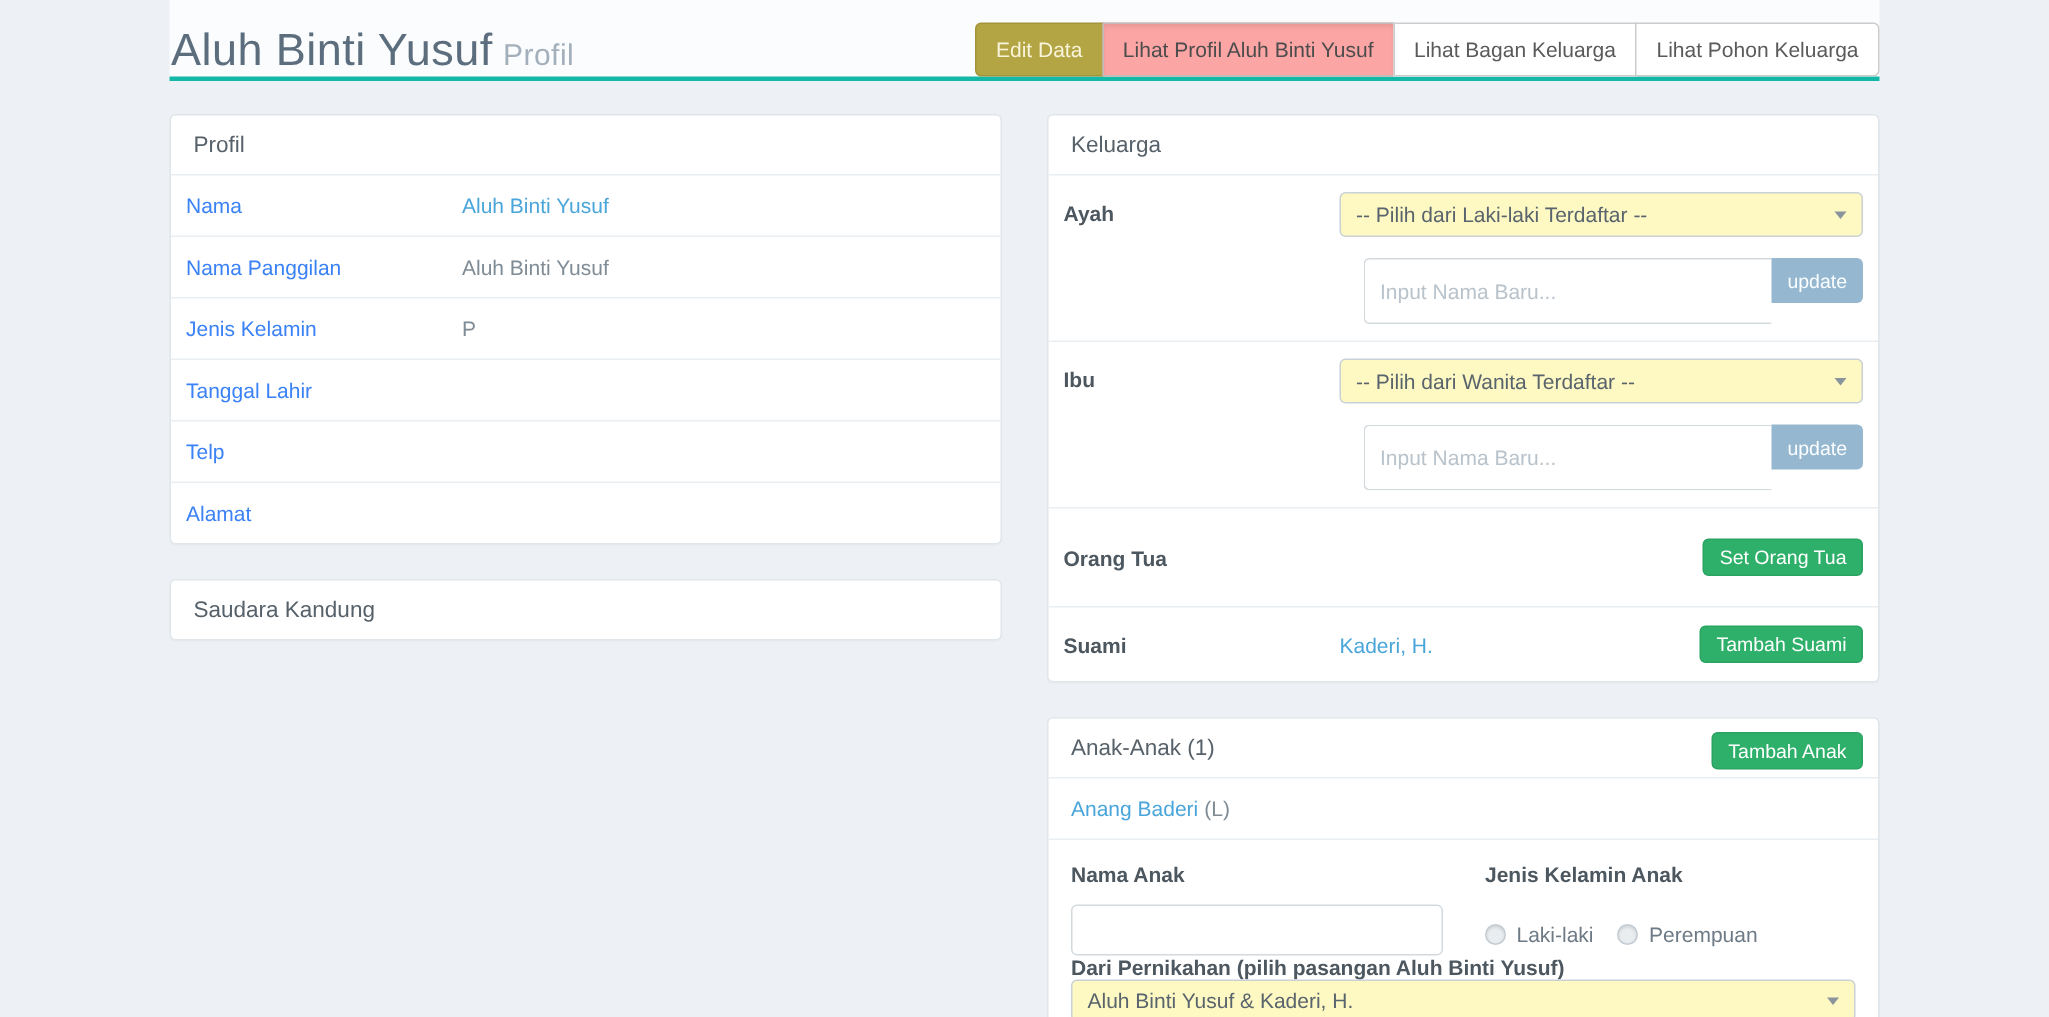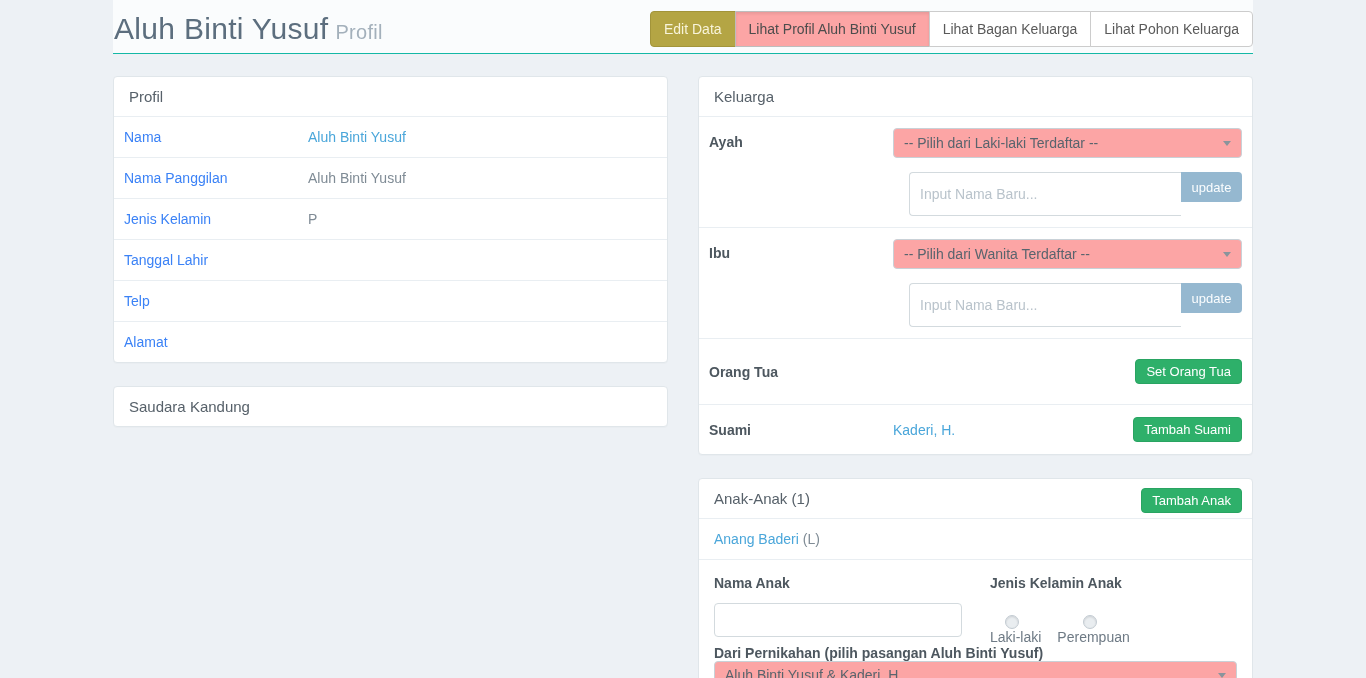--- a/index.html
+++ b/index.html
@@ -8,25 +8,25 @@
     background: #edf1f5;
     font-family: "Liberation Sans", sans-serif;
     font-size: 14px;
     color: #5a646c;
   }
   .container { width: 1140px; margin: 0 auto; }
 
   
   .page-head {
     background: #fafcfd;
-    border-bottom: 1px solid #14b8a6;
+    border-bottom: 3px solid #14b8a6;
     height: 54px;
     display: flex;
     justify-content: space-between;
-    align-items: center;
+    align-items: flex-end;
     padding-top: 5px;
   }
   .page-title {
     font-size: 30px;
     font-weight: 400;
     color: #5c6e7e;
     letter-spacing: .3px;
     margin-left: 1px;
     white-space: nowrap;
   }
@@ -79,21 +79,21 @@
 
   
   .krow { border-top: 1px solid #e9eef2; padding: 11px 10px; display: flex; }
   .klabel { width: 184px; font-weight: bold; color: #4d575f; flex-shrink: 0; padding-top: 6px; }
   .kcontrols { flex: 1; }
 
   .sel {
     height: 30px;
     border: 1px solid #c9d1d7;
     border-radius: 4px;
-    background: #fca5a5;
+    background: #fef9c3;
     display: flex;
     align-items: center;
     padding: 0 26px 0 10px;
     color: #59646d;
     position: relative;
     cursor: pointer;
   }
   .caret {
     position: absolute; right: 10px; top: 12px;
     width: 0; height: 0;
@@ -152,21 +152,21 @@
   .form-row1 { display: flex; }
   .fcol-left { width: 248px; margin-right: 28px; flex-shrink: 0; }
   .flabel { font-weight: bold; color: #4d575f; font-size: 14px; }
   .input-nama {
     width: 100%; height: 34px; margin-top: 12px;
     border: 1px solid #d3dade; border-radius: 4px;
     padding: 0 10px; font-family: inherit; font-size: 14px; color: #59646d;
     outline: none;
   }
   .radios { display: flex; align-items: center; margin-top: 24px; }
-  .radio-item { display: flex; align-items: center; margin-right: 16px; color: #6e7a85; cursor: pointer; flex-direction: column; }
+  .radio-item { display: flex; align-items: center; margin-right: 16px; color: #6e7a85; cursor: pointer; }
   .radio-circle {
     width: 14px; height: 14px; border-radius: 50%;
     background: #e9edf0; border: 1px solid #c3cbd2;
     margin-right: 7px;
     box-shadow: inset 0 1px 2px rgba(0,0,0,.12);
     flex-shrink: 0;
   }
   .pernikahan-label { }
   .sel-wide { height: 28px; }
   .sel-wide .caret { top: 11px; }

